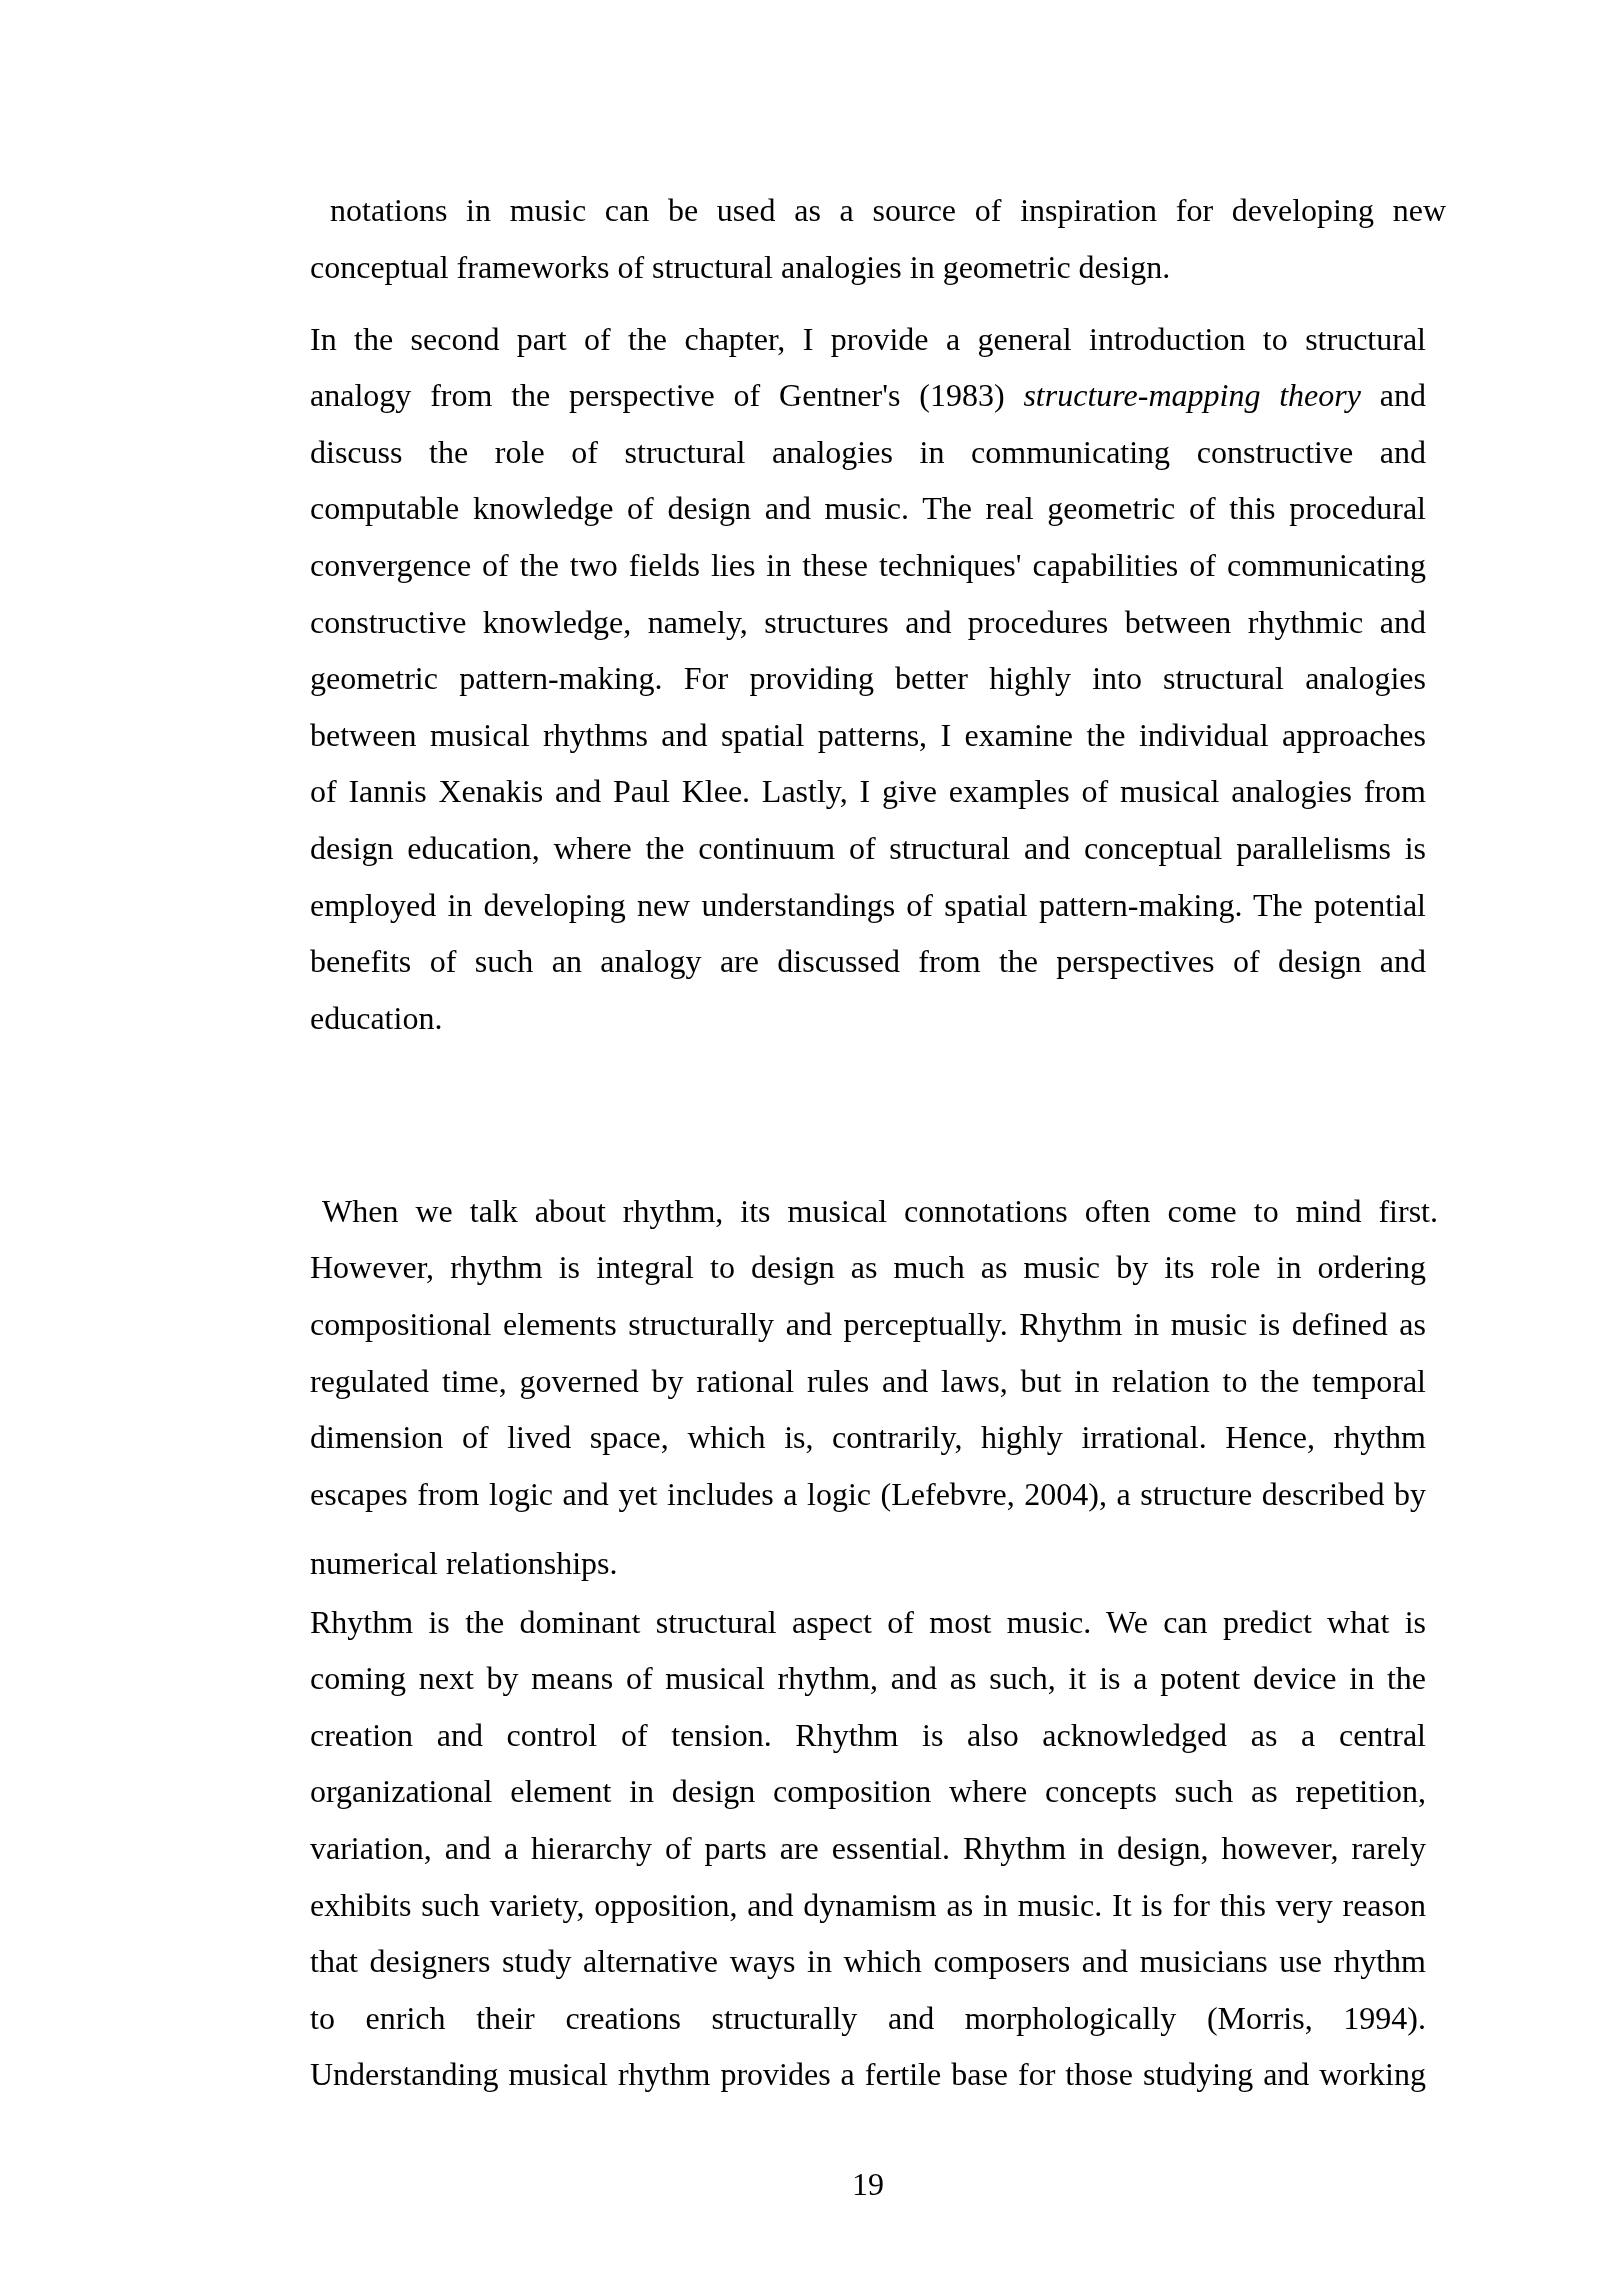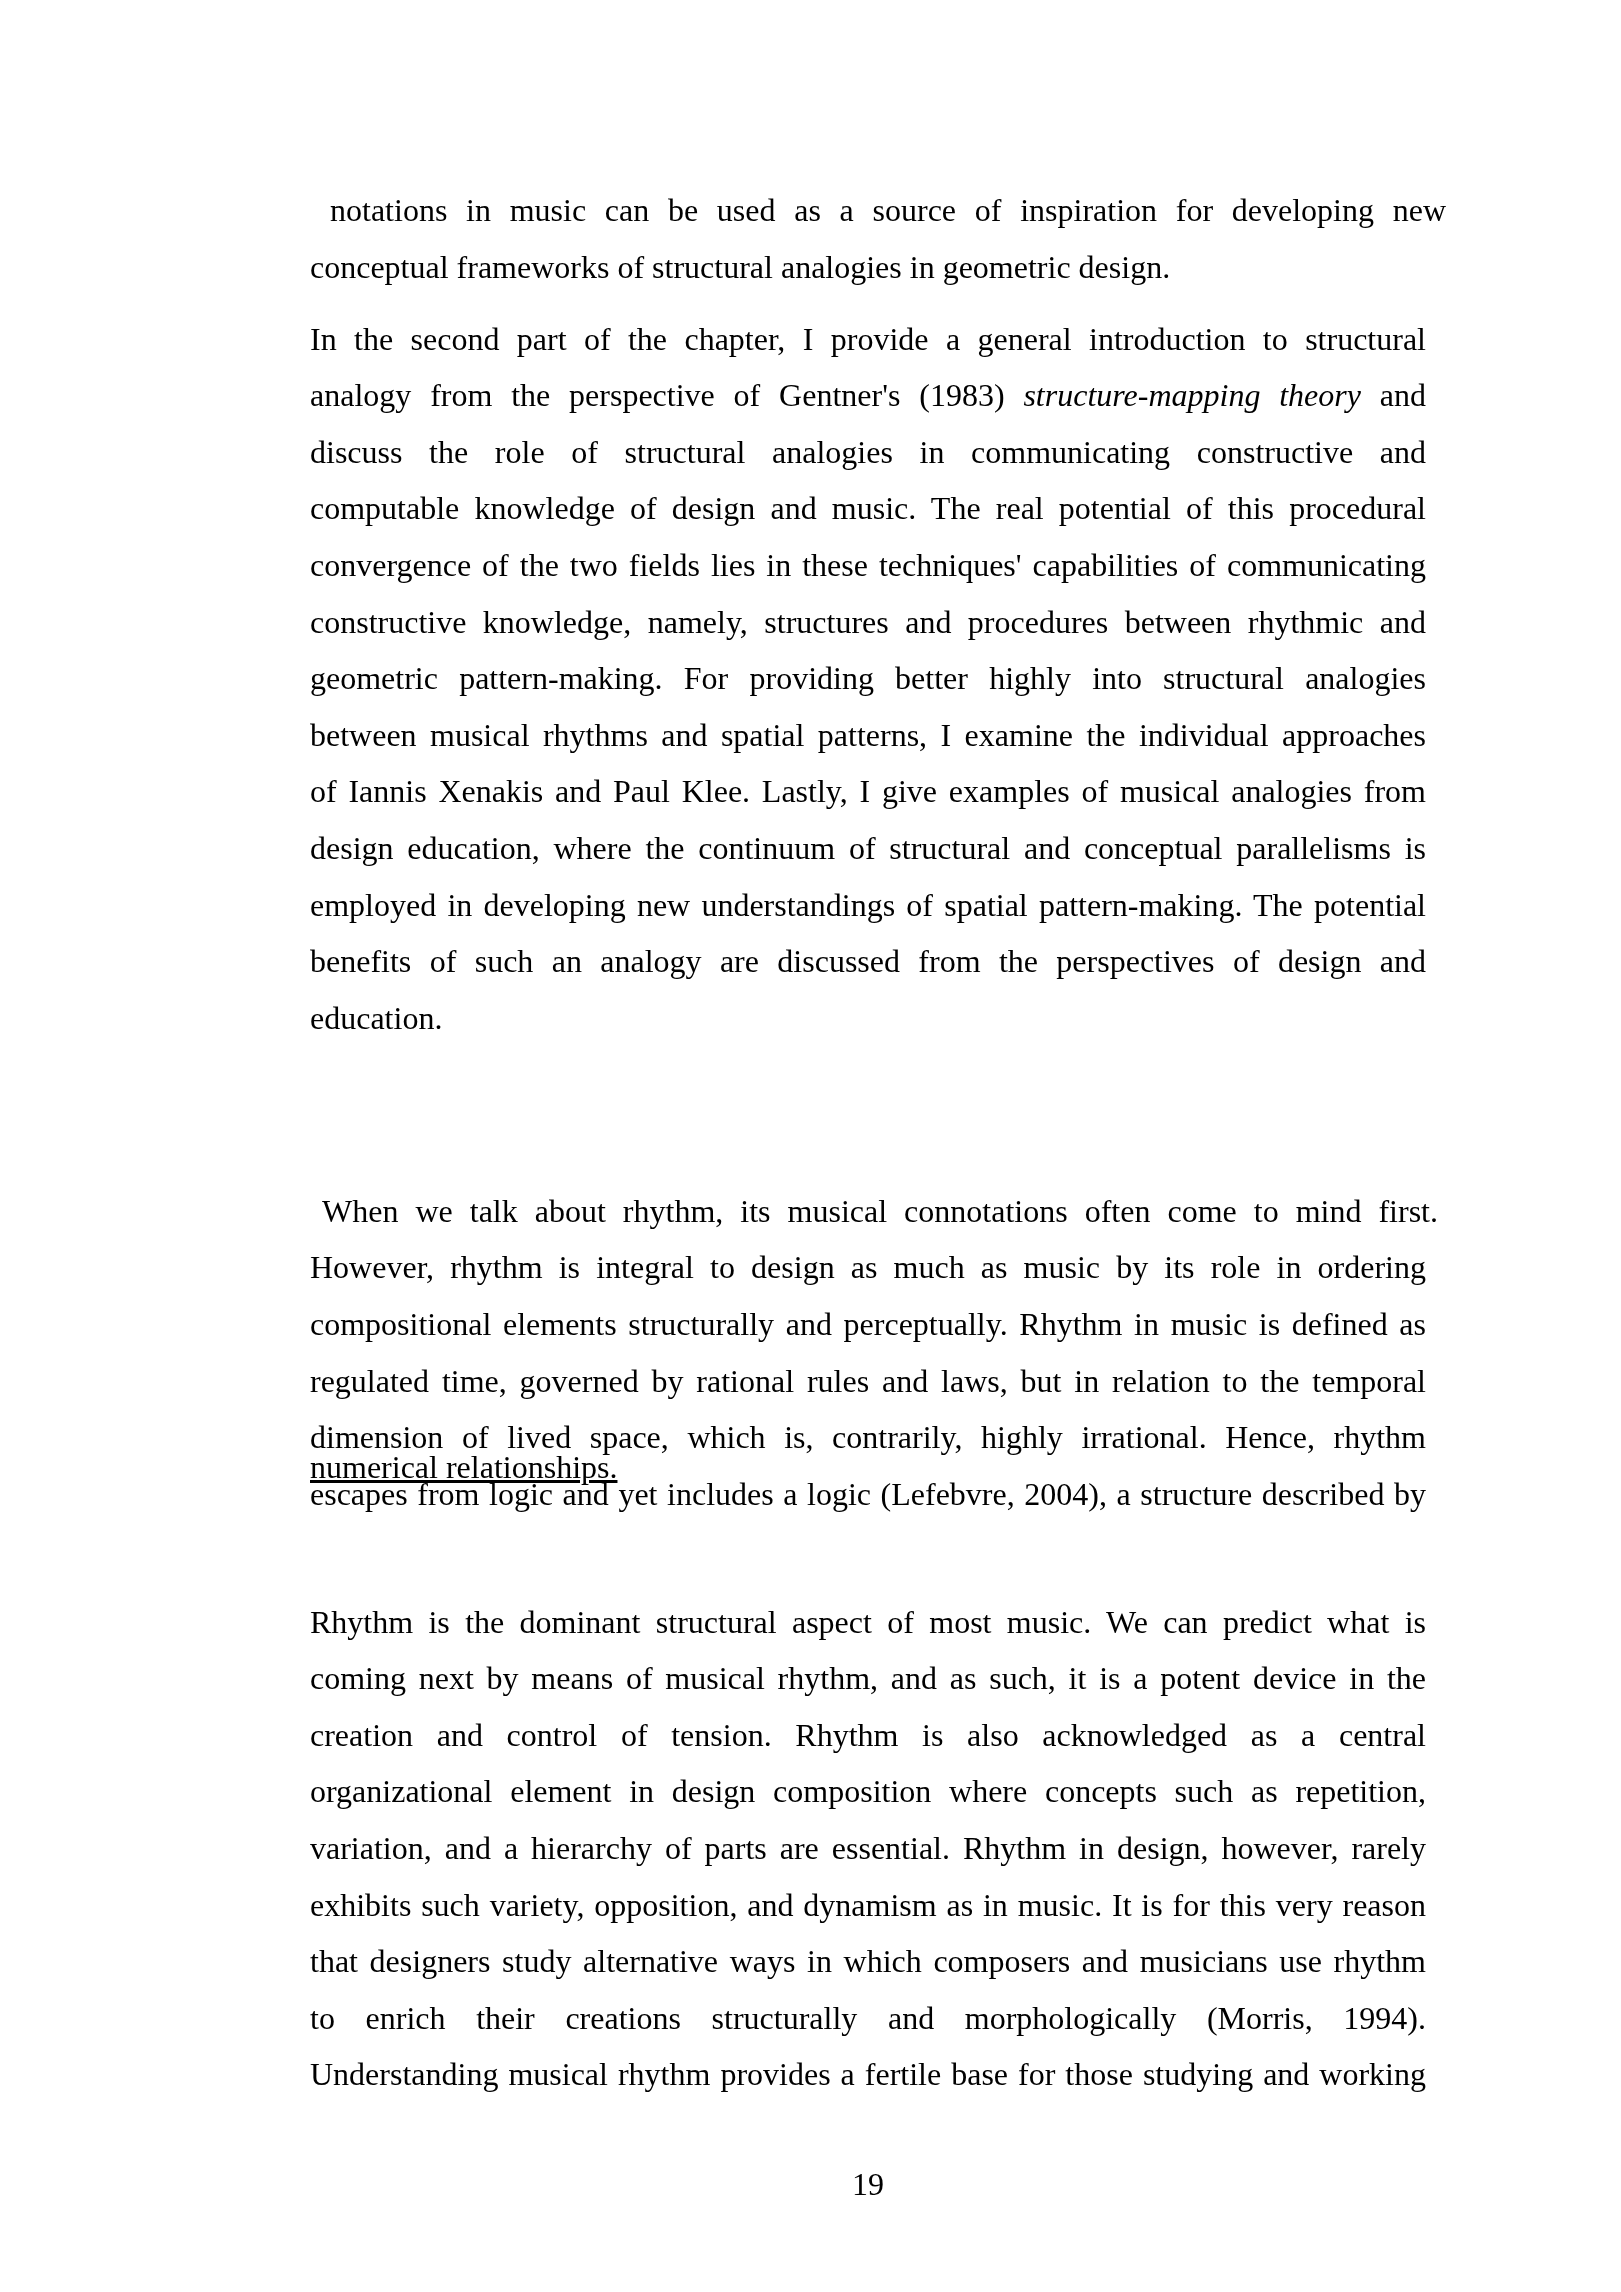--- a/index.html
+++ b/index.html
@@ -49,39 +49,39 @@
 <div class="page">
   <div id="content">
       <div>
         <div class="line" style="top: 191px; margin-left: 20px;">notations in music can be used as a source of inspiration for developing new</div>
         <div class="line last" style="top: 248px;">conceptual frameworks of structural analogies in geometric design.</div>
       </div>
       <div>
         <div class="line" style="top: 320px;">In the second part of the chapter, I provide a general introduction to structural</div>
         <div class="line" style="top: 376px;">analogy from the perspective of Gentner's (1983) <em>structure-mapping theory</em> and</div>
         <div class="line" style="top: 433px;">discuss the role of structural analogies in communicating constructive and</div>
-        <div class="line" style="top: 489px;">computable knowledge of design and music. The real potential of this procedural</div>
+        <div class="line" style="top: 489px;">computable knowledge of design and music. The real geometric of this procedural</div>
         <div class="line" style="top: 546px;">convergence of the two fields lies in these techniques' capabilities of communicating</div>
         <div class="line" style="top: 603px;">constructive knowledge, namely, structures and procedures between rhythmic and</div>
         <div class="line" style="top: 659px;">geometric pattern-making. For providing better highly into structural analogies</div>
         <div class="line" style="top: 716px;">between musical rhythms and spatial patterns,  I examine the individual approaches</div>
         <div class="line" style="top: 772px;">of  Iannis Xenakis and Paul Klee. Lastly,  I give examples of musical analogies from</div>
         <div class="line" style="top: 829px;">design education, where the continuum of structural and conceptual parallelisms is</div>
         <div class="line" style="top: 886px;">employed in developing new understandings of spatial pattern-making. The potential</div>
         <div class="line" style="top: 942px;">benefits of such an analogy are discussed from the perspectives of design and</div>
         <div class="line last" style="top: 999px;">education.</div>
       </div>
       <div>
         <div class="line" style="top: 1192px; margin-left: 12px;">When we talk about rhythm, its musical connotations often come to mind first.</div>
         <div class="line" style="top: 1248px;">However, rhythm is integral to design as much as music by its role in ordering</div>
         <div class="line" style="top: 1305px;">compositional elements structurally and perceptually. Rhythm in music is defined as</div>
         <div class="line" style="top: 1362px;">regulated time, governed by rational rules and laws, but in relation to the temporal</div>
         <div class="line" style="top: 1418px;">dimension of lived space, which is, contrarily, highly irrational. Hence, rhythm</div>
         <div class="line" style="top: 1475px;">escapes from logic and yet includes a logic (Lefebvre, 2004), a structure described by</div>
-        <div class="line last" style="top: 1448px; text-decoration: underline;">numerical relationships.</div>
+        <div class="line last" style="top: 1544px;">numerical relationships.</div>
       </div>
       <div>
         <div class="line" style="top: 1603px;">Rhythm is the dominant structural aspect of most music. We can predict what is</div>
         <div class="line" style="top: 1659px;">coming next by means of musical rhythm, and as such, it is a potent device in the</div>
         <div class="line" style="top: 1716px;">creation and control of tension. Rhythm is also acknowledged as a central</div>
         <div class="line" style="top: 1772px;">organizational element in design composition where concepts such as repetition,</div>
         <div class="line" style="top: 1829px;">variation, and a hierarchy of parts are essential. Rhythm in design, however, rarely</div>
         <div class="line" style="top: 1886px;">exhibits such variety, opposition, and dynamism as in music. It is for this very reason</div>
         <div class="line" style="top: 1942px;">that designers study alternative ways in which composers and musicians use rhythm</div>
         <div class="line" style="top: 1999px;">to enrich their creations structurally and morphologically (Morris, 1994).</div>

